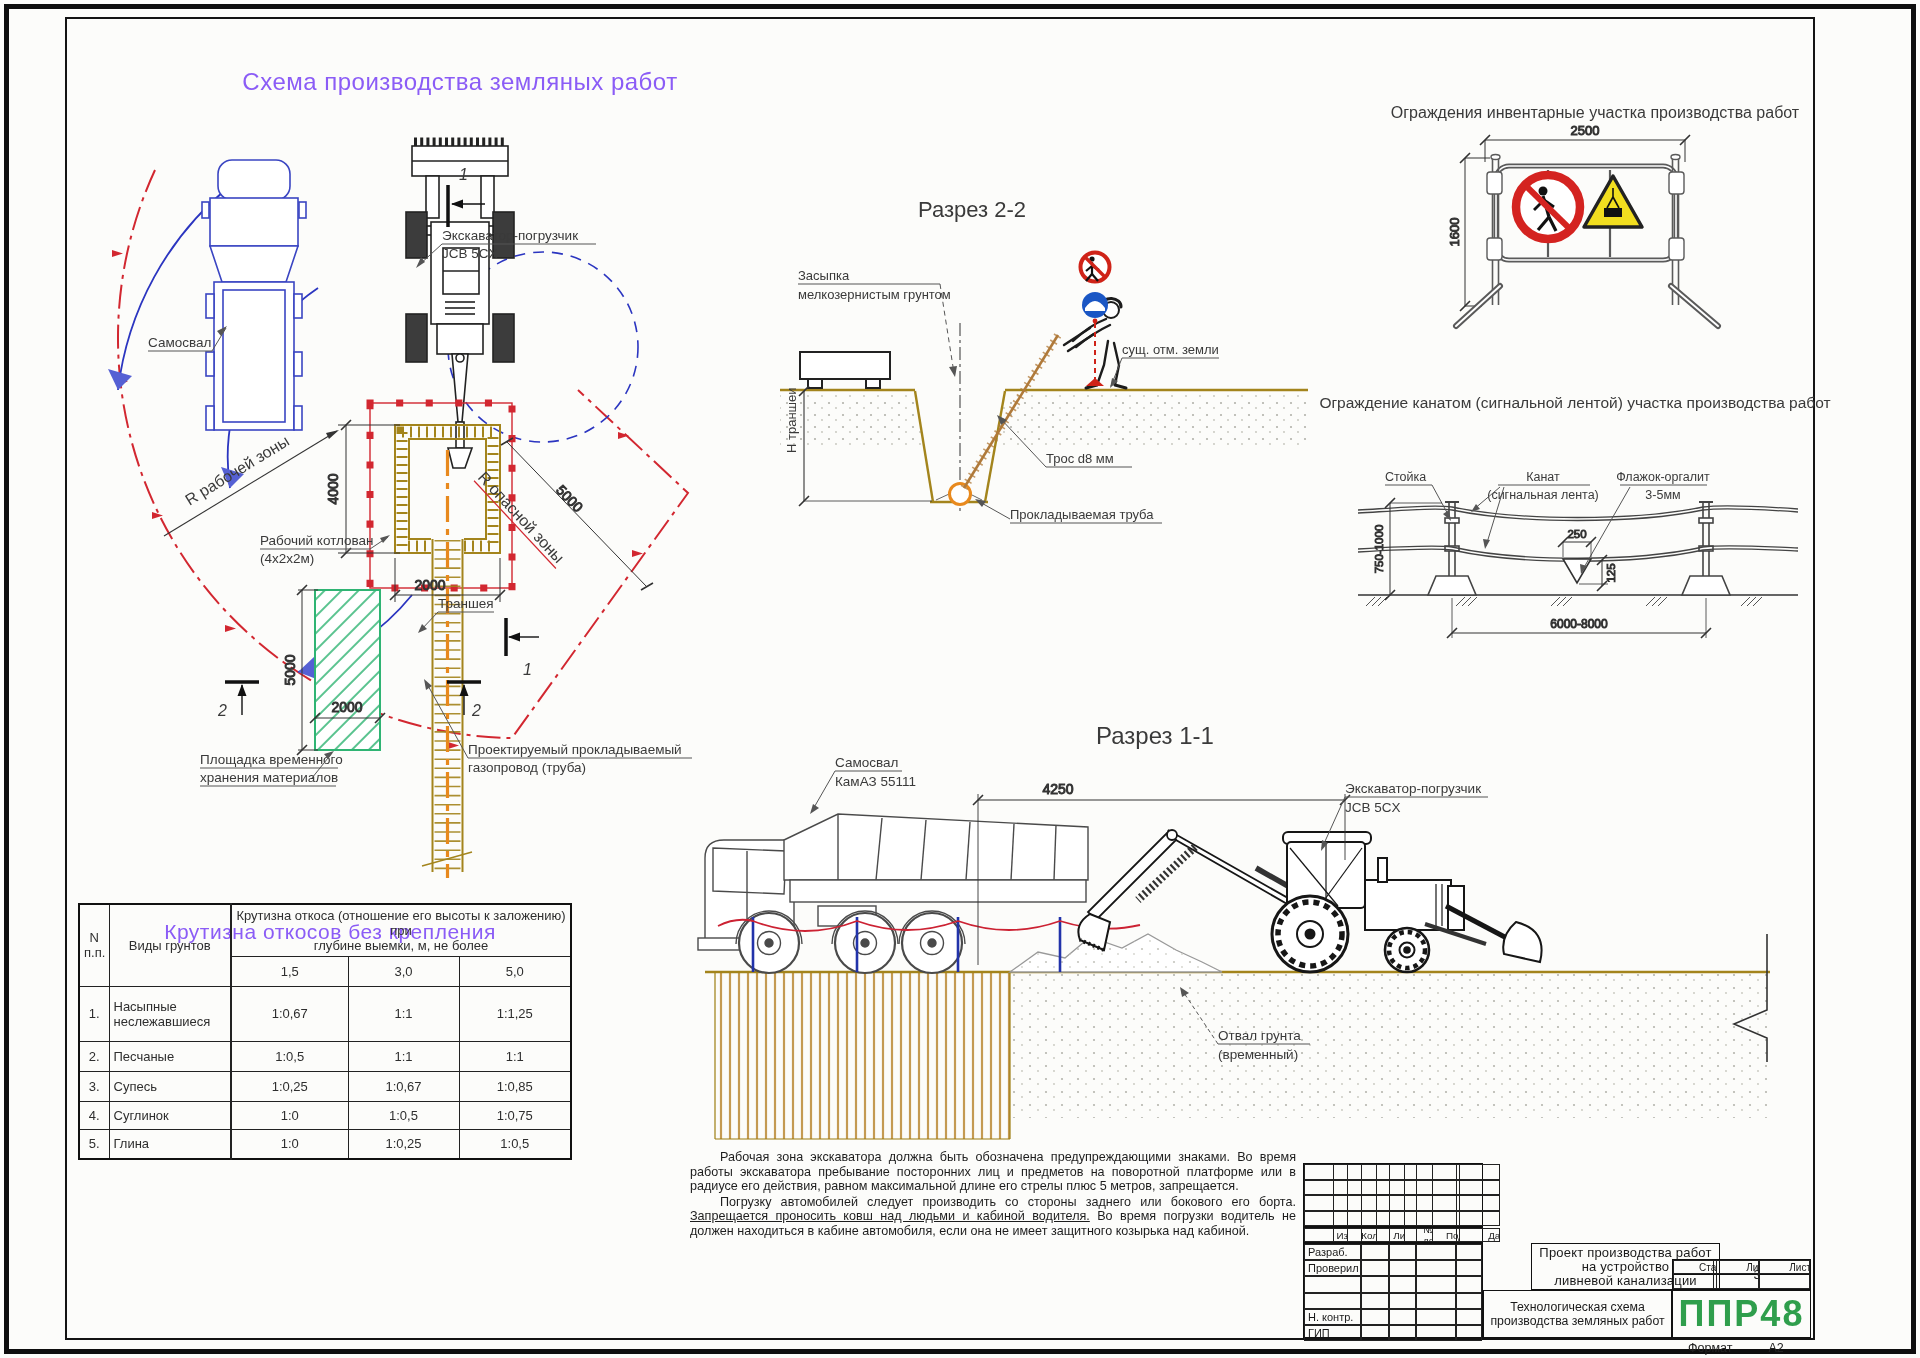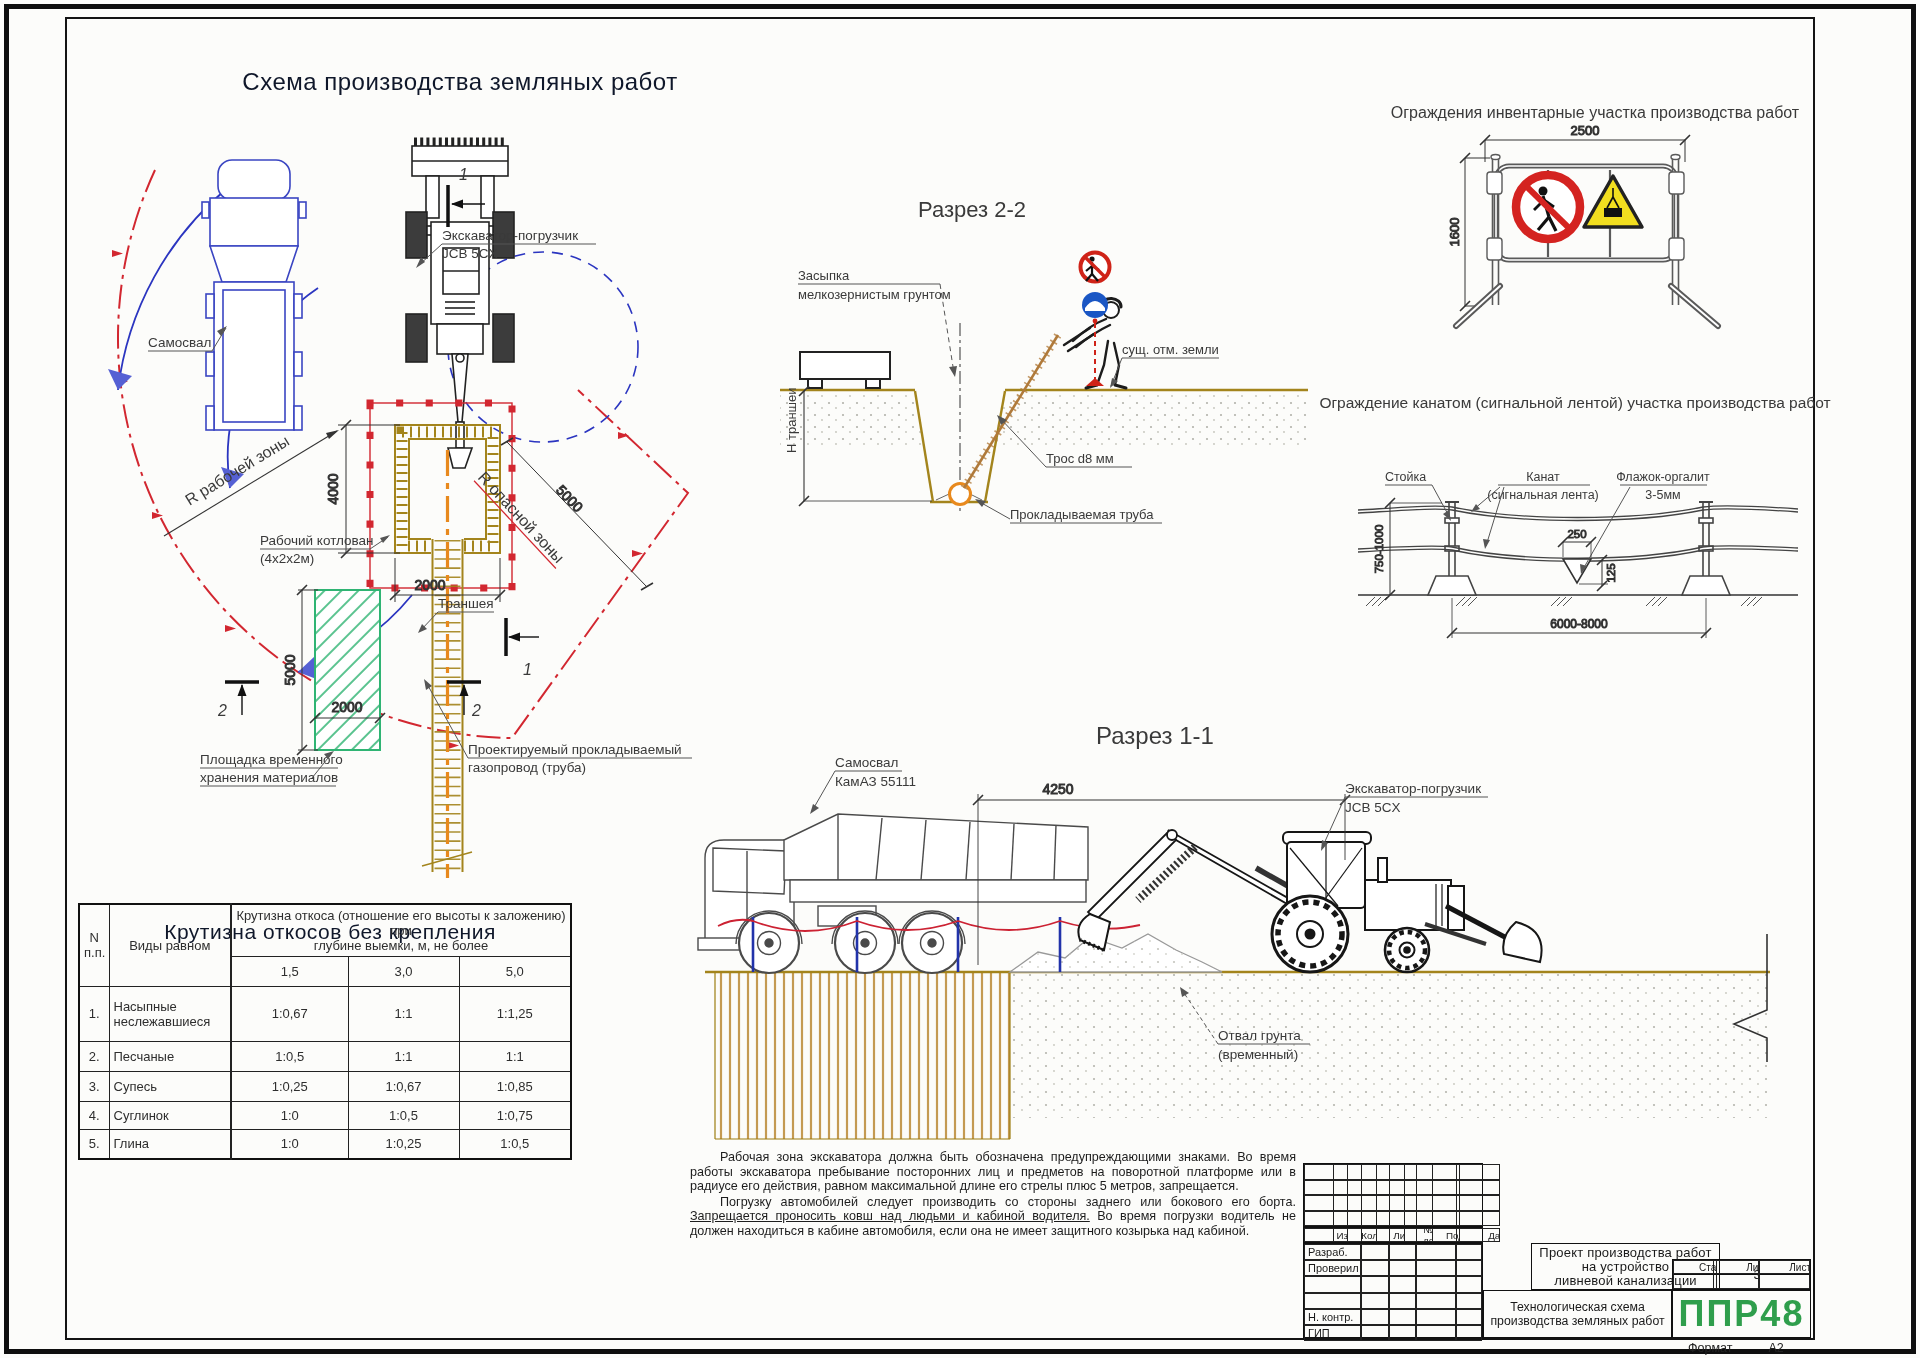--- a/index.html
+++ b/index.html
@@ -2,21 +2,21 @@
 <html><head>
 <meta charset="utf-8">
 <style>
   html,body{margin:0;padding:0;background:#fff;}
   .sheet{position:relative;width:1920px;height:1358px;background:#fcfcfa;overflow:hidden;
          font-family:"Liberation Sans",sans-serif;color:#2e2e2e;}
   .outer-border{position:absolute;inset:4px;border:5px solid #0e0e0e;pointer-events:none;}
   .inner-frame{position:absolute;left:65px;top:17px;width:1746px;height:1319px;border:2.5px solid #141414;pointer-events:none;}
   svg{position:absolute;overflow:visible;}
   svg text{font-family:"Liberation Sans",sans-serif;fill:#3a3a3a;}
-  .dtitle{position:absolute;text-align:center;color:#0f172a;letter-spacing:.5px;}
+  .dtitle{position:absolute;text-align:center;color:#8b5cf6;letter-spacing:.5px;}
   
   .gtable{position:absolute;border-collapse:collapse;table-layout:fixed;background:#fff0;font-size:13px;color:#2e2e2e;}
   .gtable td,.gtable th{border:1px solid #222;padding:2px 4px;font-weight:normal;vertical-align:middle;}
   .gtable .thick{border-left-width:2px;}
   .gtable{border:2px solid #111;}
   .c{text-align:center;}
   
   .notes{position:absolute;left:690px;top:1150px;width:606px;font-size:12.6px;line-height:14.6px;text-align:justify;color:#1d1d1d;}
   .notes p{margin:0 0 1px 0;text-indent:30px;}
   .notes .ul{text-decoration:underline;}
@@ -593,21 +593,21 @@
     <colgroup>
         <col style="width:30px">
         <col style="width:122px">
         <col style="width:117px">
         <col style="width:111px">
         <col style="width:112px">
       </colgroup>
     <tbody>
       <tr style="height:52px;">
         <td class="c" rowspan="2"><span>N</span><br><span>п.п.</span></td>
-        <td class="c" rowspan="2">Виды равном</td>
+        <td class="c" rowspan="2">Виды грунтов</td>
         <td class="c thick" colspan="3"><span>Крутизна откоса (отношение его высоты к заложению) при</span><br><span>глубине выемки, м, не более</span></td>
       </tr>
       <tr style="height:30px;">
         <td class="c thick">1,5</td>
         <td class="c">3,0</td>
         <td class="c">5,0</td>
       </tr>
       <tr style="height:55px;">
         <td class="c">1.</td>
         <td>Насыпные неслежавшиеся</td>

